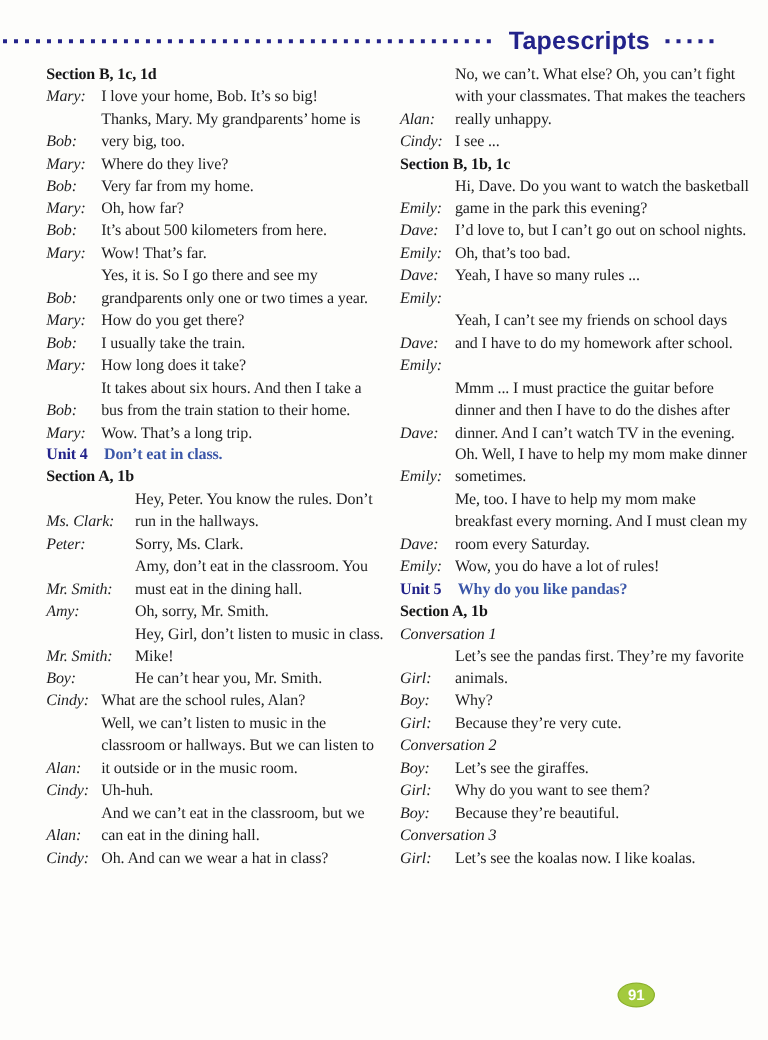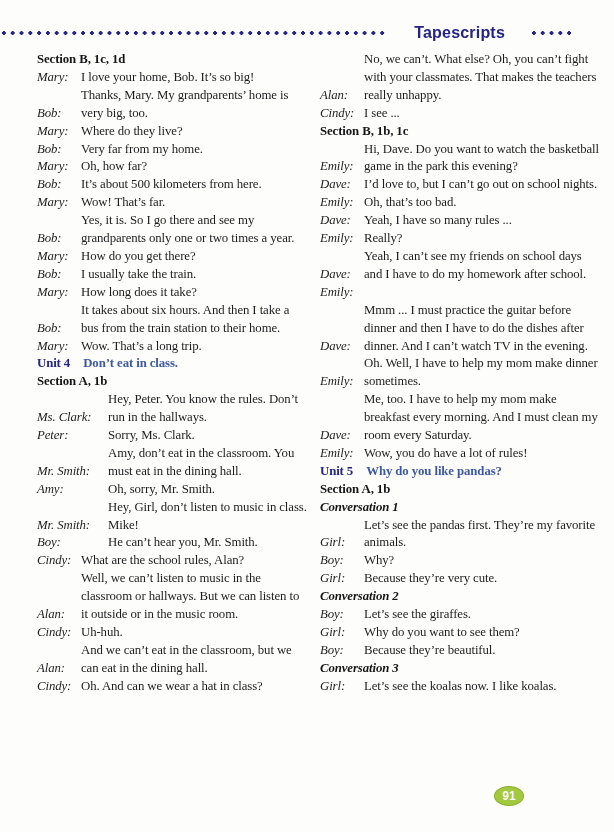--- a/index.html
+++ b/index.html
@@ -14,31 +14,31 @@
   }
   .dots{
     height:8px;align-self:center;
     background-image:radial-gradient(circle at 4px 4px, var(--navy) 1.7px, transparent 2px);
     background-size:8.8px 8px;background-repeat:repeat-x;background-position:left center;
   }
   .dots-left{flex:1;}
   .dots-right{flex:0 0 44px;}
   .header-title{
     font-family:"Liberation Sans",sans-serif;font-weight:bold;
-    font-size:16px;color:var(--navy);margin:0 25px;letter-spacing:.2px;
+    font-size:20px;color:var(--navy);margin:0 10px;letter-spacing:.2px;
     white-space:nowrap;
   }
   .column{position:absolute;top:51px;font-size:12.8px;line-height:17.9px;letter-spacing:-0.1px;}
   #col-left{left:37px;width:272px;}
   #col-right{left:320px;width:282px;}
   .section-heading{font-weight:bold;color:#161618;}
   .unit-heading{font-weight:bold;margin-top:8px;}
   .unit-number{color:var(--navy);margin-right:13px;}
   .unit-title{color:var(--unit_blue);}
-  .convo-heading{font-weight:bold;font-style:italic;color:#161618;}
+  .convo-heading{font-weight:normal;font-style:italic;color:#161618;}
   .line{display:flex;align-items:flex-end;}
   .speaker{flex:0 0 44px;font-style:italic;}
   .dialog.wide .speaker{flex-basis:71px;}
   .text{flex:1;}
   .page-badge{
     position:absolute;left:494px;top:786px;width:30px;height:20px;
     background:var(--badge_green);border:1px solid var(--badge_border);
     border-radius:50%;box-sizing:border-box;
     color:#ffffff;font-family:"Liberation Sans",sans-serif;font-weight:bold;font-size:12px;
     display:flex;align-items:center;justify-content:center;z-index:3;
@@ -174,21 +174,20 @@
       <div class="line">
         <span class="speaker">Emily:</span>
         <span class="text">Oh, that’s too bad.</span>
       </div>
       <div class="line">
         <span class="speaker">Dave:</span>
         <span class="text">Yeah, I have so many rules ...</span>
       </div>
       <div class="line">
         <span class="speaker">Emily:</span>
-        <span class="text">Really?</span>
       </div>
       <div class="line">
         <span class="speaker">Dave:</span>
         <span class="text">Yeah, I can’t see my friends on school days and I have to do my homework after school.</span>
       </div>
       <div class="line">
         <span class="speaker">Emily:</span>
       </div>
       <div class="line">
         <span class="speaker">Dave:</span>

